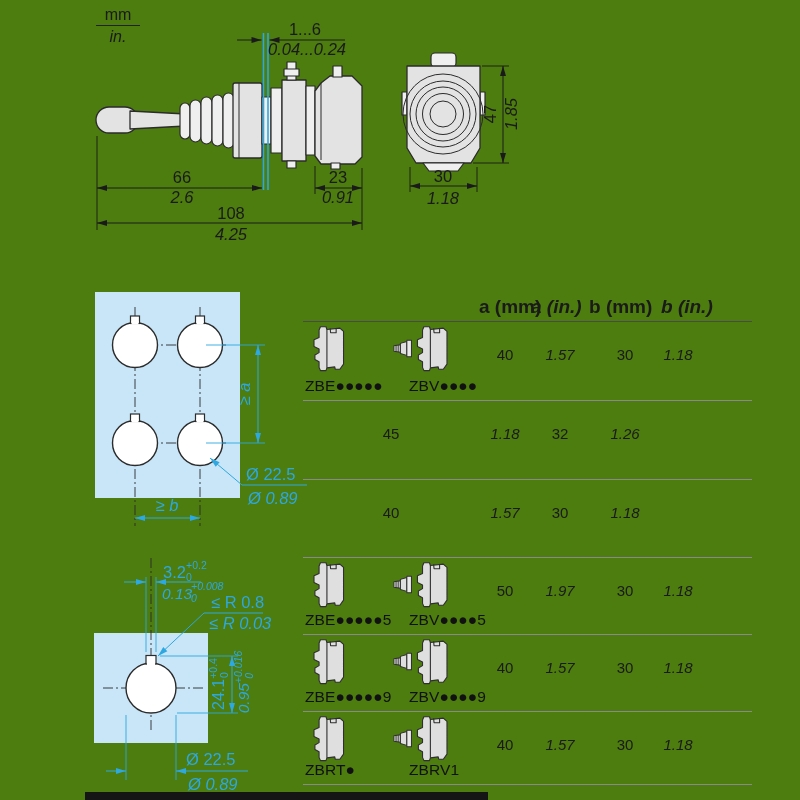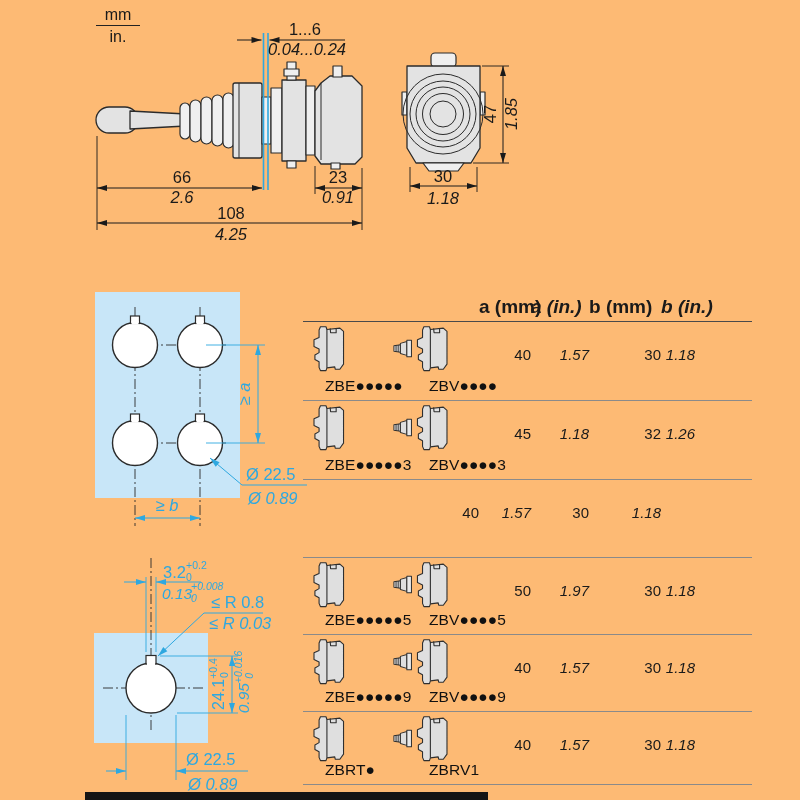--- a/index.html
+++ b/index.html
@@ -1,23 +1,23 @@
 <!DOCTYPE html>
 <html><head>
 <meta charset="utf-8">
 <style>
   html,body{margin:0;padding:0;background:#ffffff;}
-  .page{position:relative;width:800px;height:800px;background:#fdba74;overflow:hidden;
+  .page{position:relative;width:800px;height:800px;background:#4d7c0f;overflow:hidden;
         font-family:"Liberation Sans", sans-serif;color:#1a1a1a;}
   .abs{position:absolute;}
 
   
   .units{left:96px;top:5px;width:44px;text-align:center;font-size:16px;line-height:19px;}
   .units .u-mm{border-bottom:1.5px solid #222;padding-bottom:1px;}
-  .units .u-in{padding-top:1px;}
+  .units .u-in{font-style:italic;padding-top:1px;}
 
   
   svg text{font-family:"Liberation Sans", sans-serif;}
   .part{fill:#e3e3e3;stroke:#2b2b2b;stroke-width:1.3;stroke-linejoin:round;}
   .part2{fill:#efefef;stroke:#2b2b2b;stroke-width:1.2;stroke-linejoin:round;}
   .ln{stroke:#2b2b2b;stroke-width:1;fill:none;}
   .ext{stroke:#1a1a1a;stroke-width:0.9;fill:none;}
   .dim{stroke:#1a1a1a;stroke-width:1;fill:none;}
   .dt{font-size:16.5px;fill:#1a1a1a;}
   .it{font-style:italic;}
@@ -29,26 +29,26 @@
   .hole{fill:#ffffff;stroke:#2b2b2b;stroke-width:1.4;}
   .notch{fill:#ffffff;stroke:#2b2b2b;stroke-width:1.2;}
   .erase{fill:#ffffff;stroke:none;}
 
   
   .ref-table{left:303px;top:290px;width:449px;}
   .thead,.trow{display:grid;grid-template-columns:176px 52px 58px 72px 34px 1fr;}
   .thead{height:31px;align-items:end;border-bottom:1.5px solid #4a4a4a;}
   .th{font-size:19px;padding-bottom:3px;white-space:nowrap;font-weight:bold;}
   .trow{border-bottom:1px solid #8a8a8a;position:relative;}
-  .td.num{font-size:15px;text-align:right;padding-top:24px;white-space:nowrap;}
+  .td.num{font-size:15px;text-align:center;padding-top:24px;white-space:nowrap;}
   .part-cell{position:relative;}
   .blk{position:absolute;top:2px;height:48px;}
   .blk.e{left:5px;}
   .blk.v{left:90px;}
-  .ref{position:absolute;bottom:5px;font-size:15.5px;color:#111;white-space:nowrap;letter-spacing:0.1px;margin-left:20px;}
+  .ref{position:absolute;bottom:5px;font-size:15.5px;color:#111;white-space:nowrap;letter-spacing:0.1px;}
   .ref.e{left:2px;}
   .ref.v{left:106px;}
 
   .footer-bar{left:85px;top:792px;width:403px;height:8px;background:#151515;}
 </style>
 </head>
 <body>
 
 <div class="page">
 
@@ -255,31 +255,20 @@
         <div class="ref v">ZBV●●●●</div>
       </div>
       <div class="td num">40</div>
       <div class="td num it">1.57</div>
       <div class="td num">30</div>
       <div class="td num it">1.18</div>
       <div class="td"></div>
     </div>
 
     <div class="trow" style="height:78px">
-      <div class="td part-cell">
-        <svg class="blk e" viewBox="0 0 44 52">
-            <use href="#blk-body"></use>
-          </svg>
-        <svg class="blk v" viewBox="0 0 64 52">
-            <use href="#zbv-stem"></use>
-            <use href="#blk-body" x="20"></use>
-          </svg>
-        <div class="ref e">ZBE●●●●●3</div>
-        <div class="ref v">ZBV●●●●3</div>
-      </div>
       <div class="td num">45</div>
       <div class="td num it">1.18</div>
       <div class="td num">32</div>
       <div class="td num it">1.26</div>
       <div class="td"></div>
     </div>
 
     <div class="trow" style="height:77px">
       <div class="td num">40</div>
       <div class="td num it">1.57</div>

